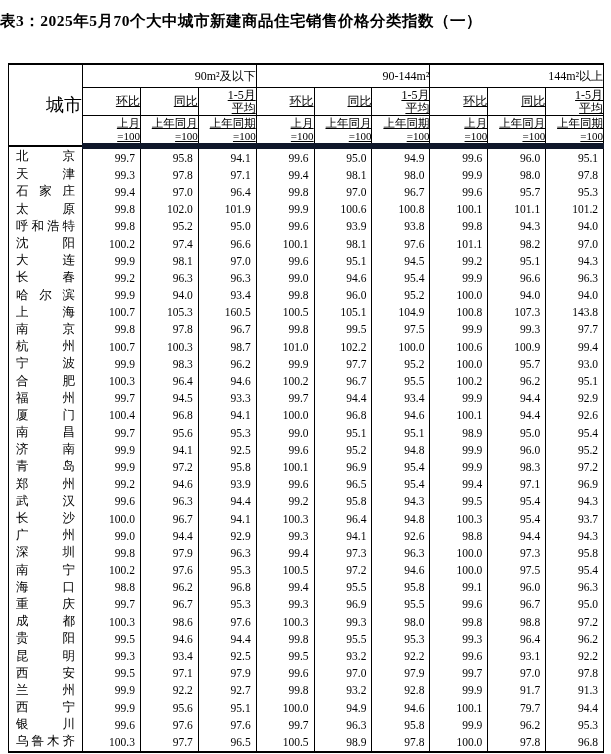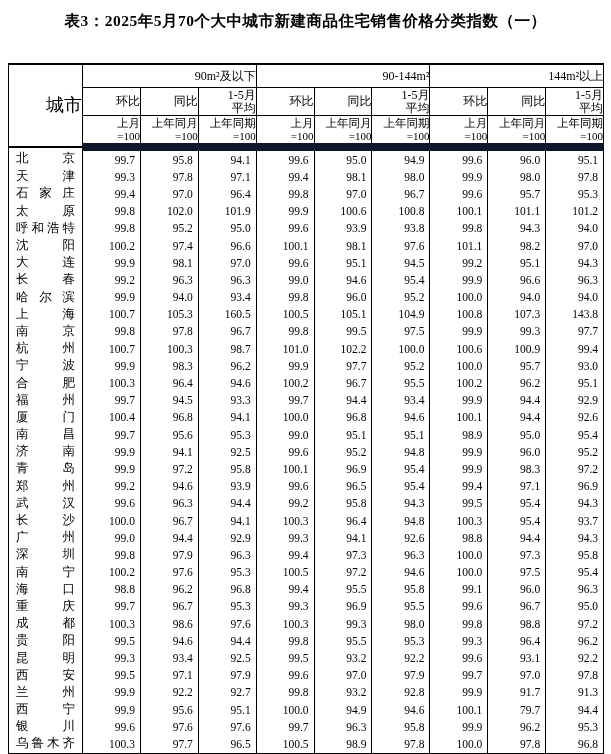--- a/index.html
+++ b/index.html
@@ -9,21 +9,21 @@
     width: 611px;
     height: 754px;
     overflow: hidden;
     font-family: "Liberation Serif", "DejaVu Serif", serif;
     color: #000;
   }
   .page { width: 611px; height: 754px; position: relative; }
   .title {
     margin: 0;
     padding-top: 11px;
-    text-align: center;
+    text-align: left;
     font-size: 15.5px;
     font-weight: bold;
     letter-spacing: 0.5px;
     font-family: "Liberation Serif", "DejaVu Serif", serif;
   }
   table.idx {
     border-collapse: collapse;
     table-layout: fixed;
     margin: 31px 0 0 8px;
     width: 595px;
@@ -38,23 +38,23 @@
     border: 1px solid #000;
     font-weight: normal;
     text-align: right;
     vertical-align: middle;
     padding: 0;
     font-size: 12px;
     line-height: 13px;
   }
   thead tr.r-group th { height: 22px; }
   thead tr.r-metric th { height: 27px; }
-  thead tr.r-base th { height: 27px; border-bottom: 8px solid #0f172a; }
+  thead tr.r-base th { height: 27px; border-bottom: 6px solid #0f172a; }
   th.corner { font-size: 18px; border-bottom: 2px solid #000; }
-  th .ln { display: block; }
+  th .ln { display: block; text-decoration: underline; }
   .base-cjk { font-size: 11.5px; }
   .base-num { font-size: 11px; font-family: "Liberation Serif", "DejaVu Serif", serif; }
   tbody td {
     border-left: 1px solid #000;
     border-right: 1px solid #000;
     border-top: none;
     border-bottom: none;
     height: 17.2px;
     padding: 0;
     vertical-align: middle;

